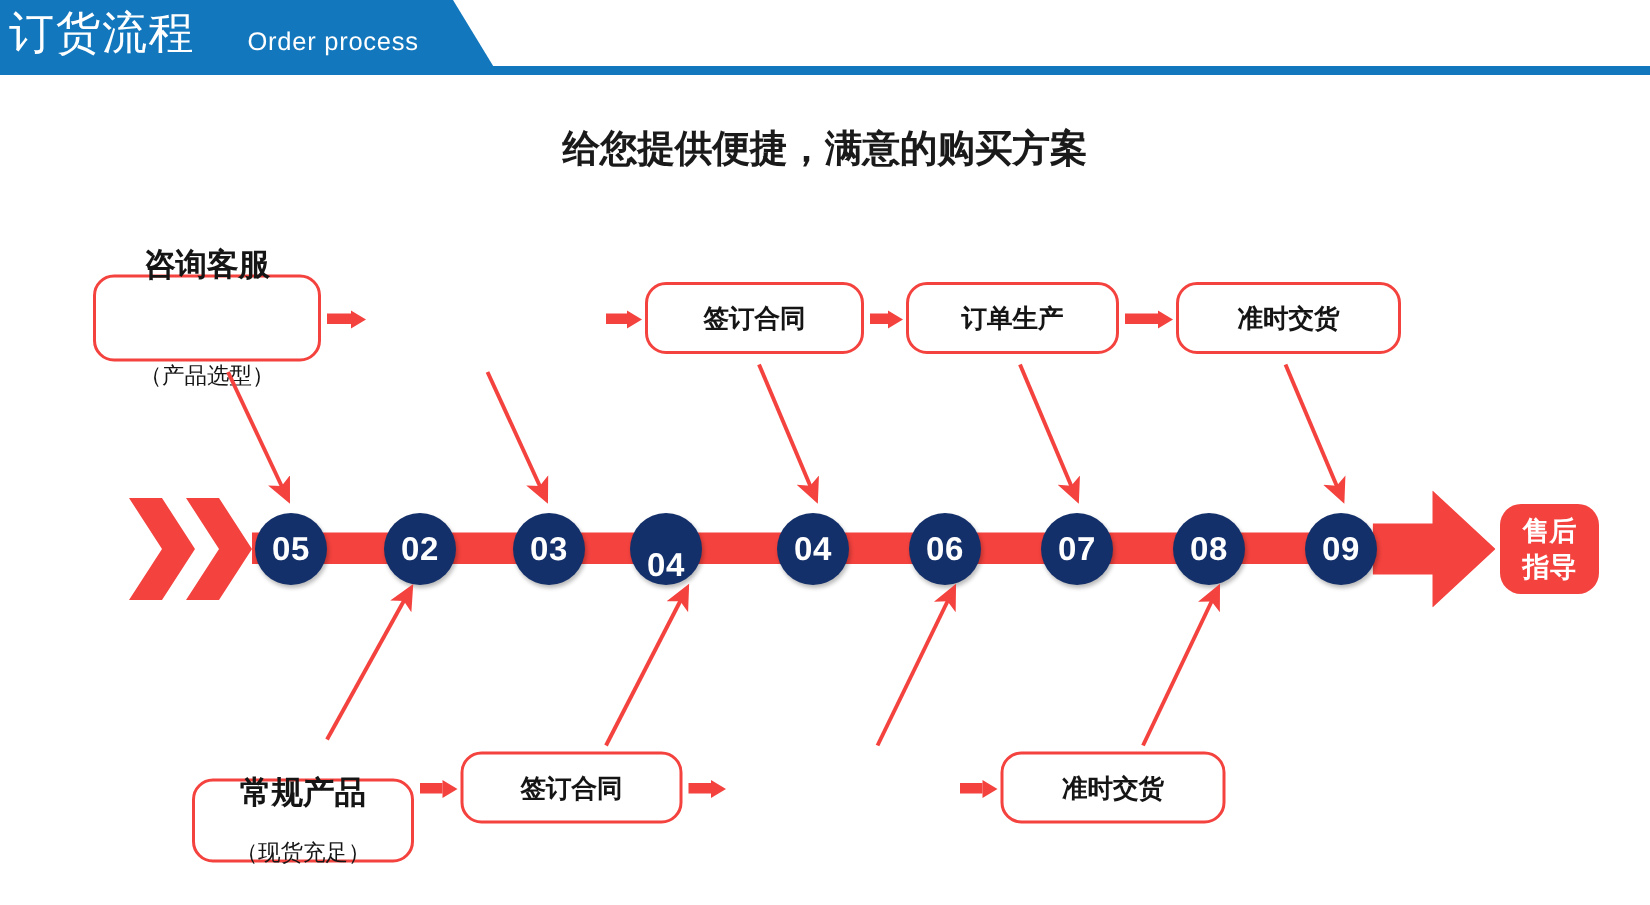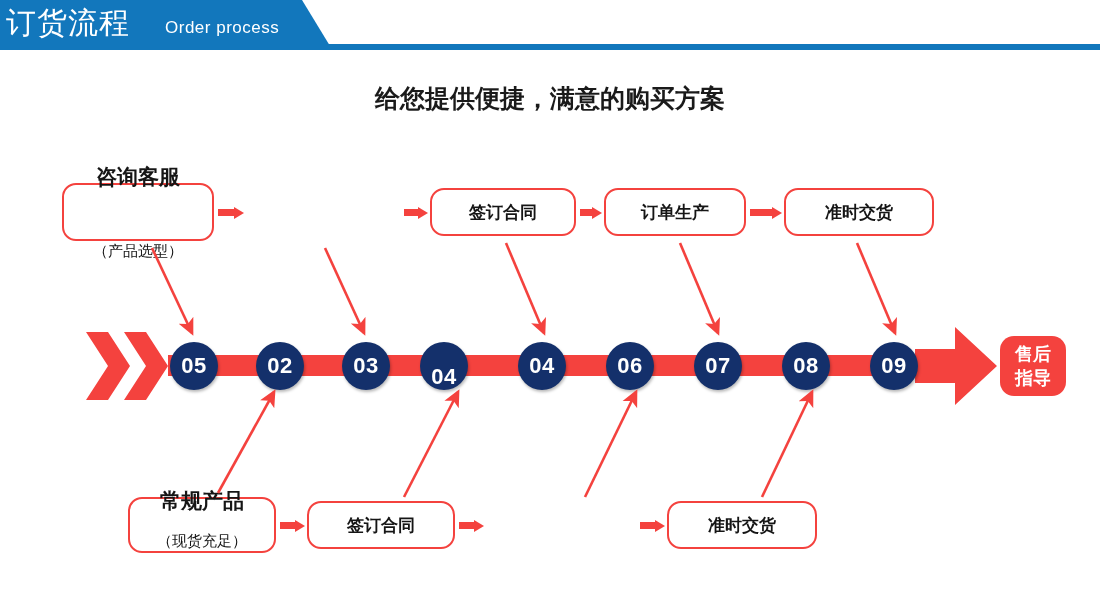--- a/index.html
+++ b/index.html
@@ -286,21 +286,21 @@
     </div>
   <div class="step-circle" style="left:870px;">
       <span>09</span>
     </div>
 
   <div class="end-badge">
     <span>售后</span>
     <span>指导</span>
   </div>
 
-  <div class="flow-box" style="left:128px; top:497px; width:148px; height:56px;justify-content:flex-end;">
+  <div class="flow-box" style="left:128px; top:519px; width:148px; height:56px;">
     <div class="line1">常规产品</div>
     <div class="line2">（现货充足）</div>
   </div>
 
   <div class="flow-box single" style="left:307px; top:501px; width:148px; height:48px;">
     <div class="line1">签订合同</div>
   </div>
 
 
   <div class="flow-box single" style="left:667px; top:501px; width:150px; height:48px;">

